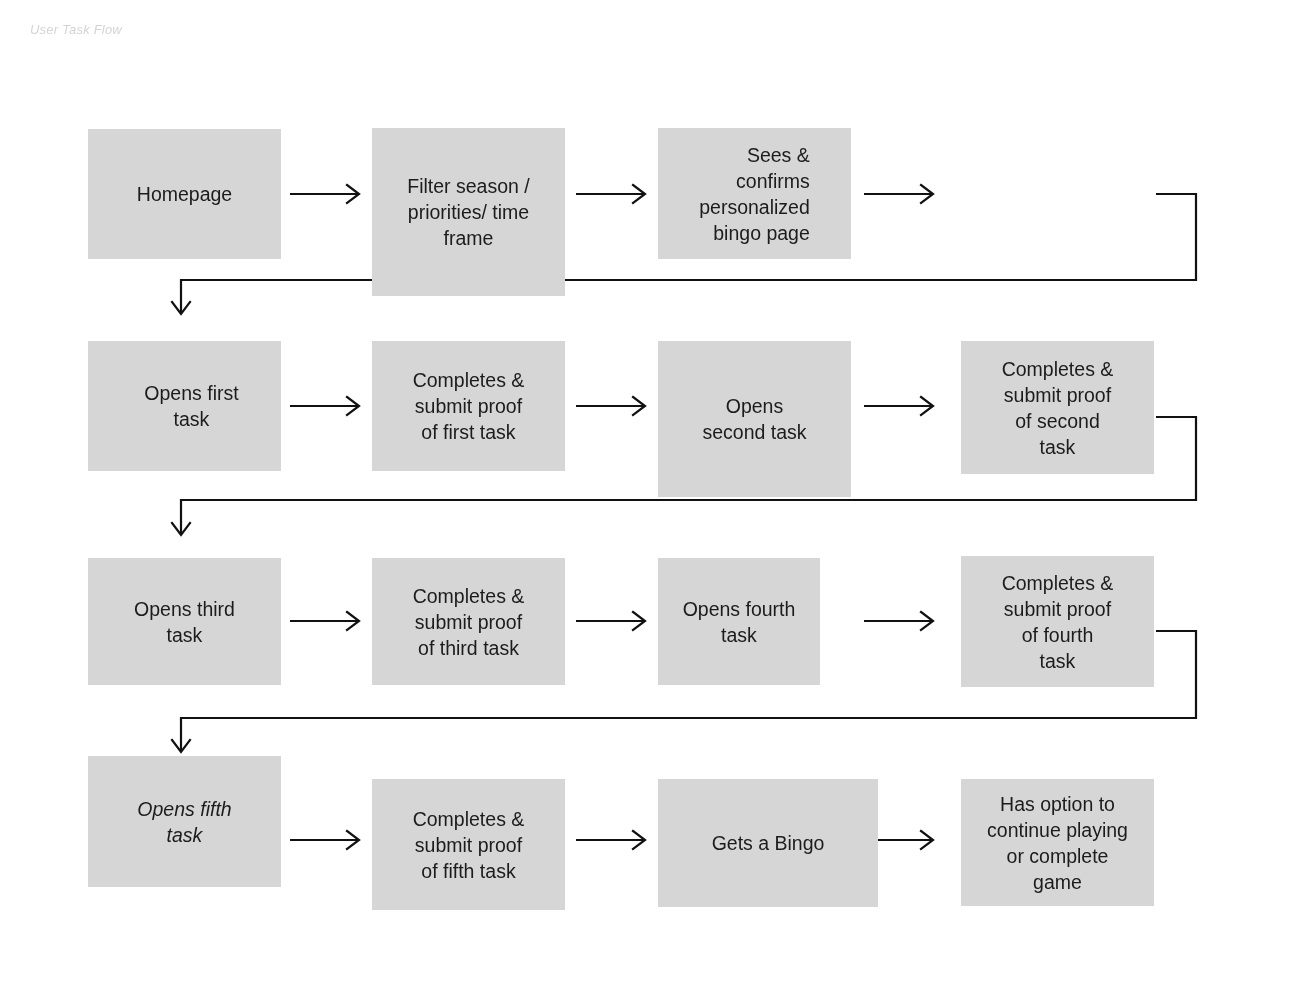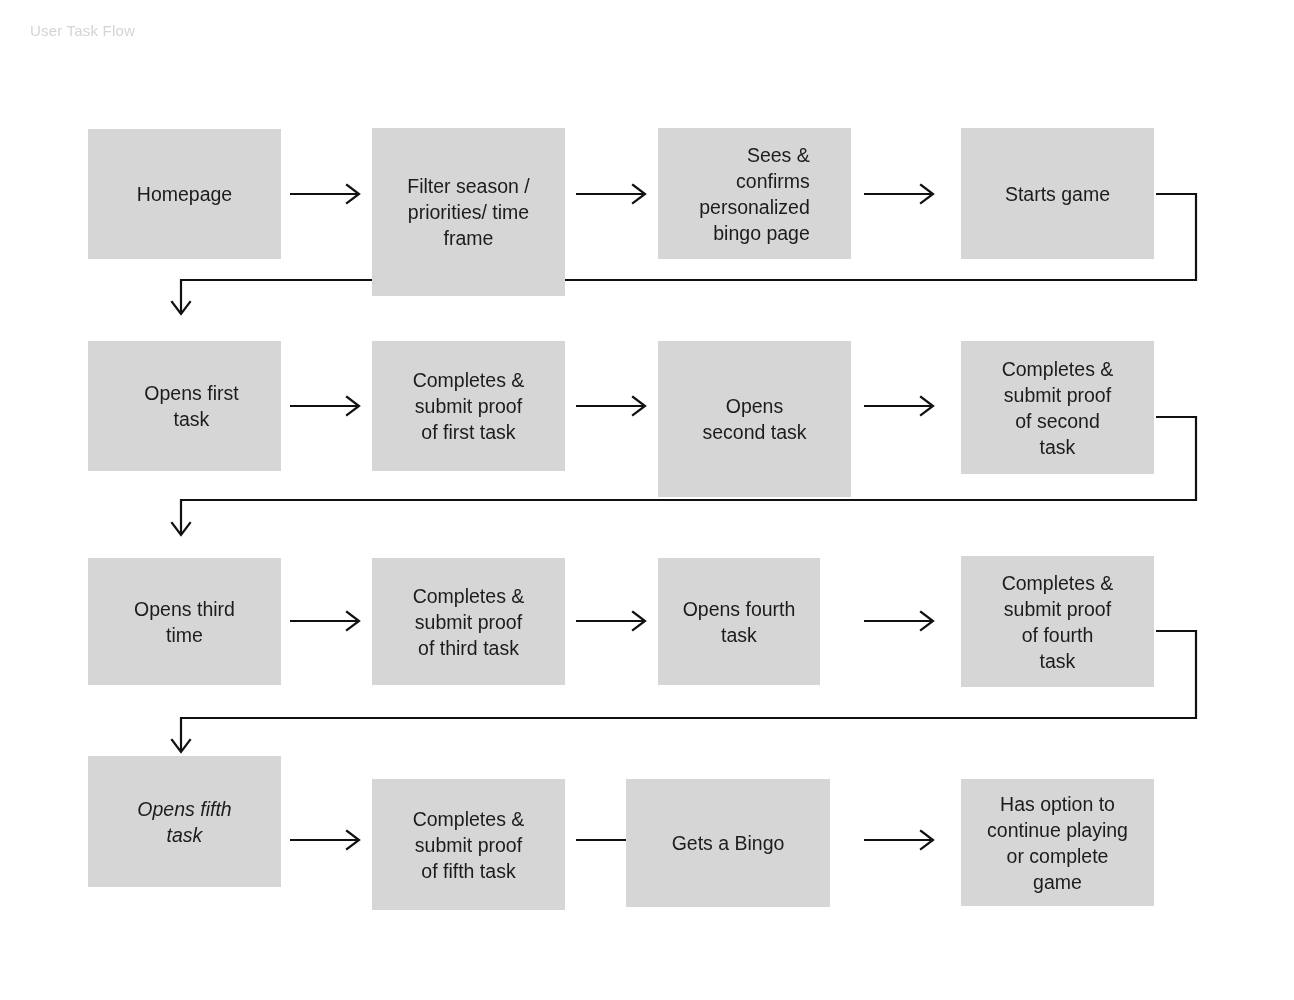--- a/index.html
+++ b/index.html
@@ -17,24 +17,25 @@
   #canvas {
     position: absolute;
     left: 0; top: 0;
     width: 1294px;
     height: 1000px;
   }
   #title {
     position: absolute;
     left: 30px;
     top: 22px;
-    font-size: 15px;
+    font-size: 13px;
     color: #d4d4d4;
     letter-spacing: 0.2px;
     white-space: nowrap;
+    font-style: italic;
   }
   .node {
     position: absolute;
     background: #d6d6d6;
     display: flex;
     align-items: center;
     justify-content: center;
     text-align: center;
     box-sizing: border-box;
     padding: 2px 6px;
@@ -141,23 +142,20 @@
     <span class="node-label">Filter season /
 priorities/ time
 frame</span>
   </div>
   <div class="node" style="left:658px; top:128px; width:193px; height:131px;text-align:right;">
     <span class="node-label">Sees &amp;
 confirms
 personalized
 bingo page</span>
   </div>
-  <div class="node" style="left:961px; top:128px; width:193px; height:131px;">
-    <span class="node-label">Starts game</span>
-  </div>
 
   <div class="node" style="left:88px; top:341px; width:193px; height:130px;padding-left:20px;">
     <span class="node-label">Opens first
 task</span>
   </div>
   <div class="node" style="left:372px; top:341px; width:193px; height:130px;">
     <span class="node-label">Completes &amp;
 submit proof
 of first task</span>
   </div>
@@ -167,21 +165,21 @@
   </div>
   <div class="node" style="left:961px; top:341px; width:193px; height:133px;">
     <span class="node-label">Completes &amp;
 submit proof
 of second
 task</span>
   </div>
 
   <div class="node" style="left:88px; top:558px; width:193px; height:127px;">
     <span class="node-label">Opens third
-time</span>
+task</span>
   </div>
   <div class="node" style="left:372px; top:558px; width:193px; height:127px;">
     <span class="node-label">Completes &amp;
 submit proof
 of third task</span>
   </div>
   <div class="node" style="left:658px; top:558px; width:162px; height:127px;">
     <span class="node-label">Opens fourth
 task</span>
   </div>
@@ -194,21 +192,21 @@
 
   <div class="node" style="left:88px; top:756px; width:193px; height:131px;font-style:italic;">
     <span class="node-label">Opens fifth
 task</span>
   </div>
   <div class="node" style="left:372px; top:779px; width:193px; height:131px;">
     <span class="node-label">Completes &amp;
 submit proof
 of fifth task</span>
   </div>
-  <div class="node" style="left:626px; top:779px; width:204px; height:128px;">
+  <div class="node" style="left:658px; top:779px; width:220px; height:128px;">
     <span class="node-label">Gets a Bingo</span>
   </div>
   <div class="node" style="left:961px; top:779px; width:193px; height:127px;">
     <span class="node-label">Has option to
 continue playing
 or complete
 game</span>
   </div>
 
 </div>

